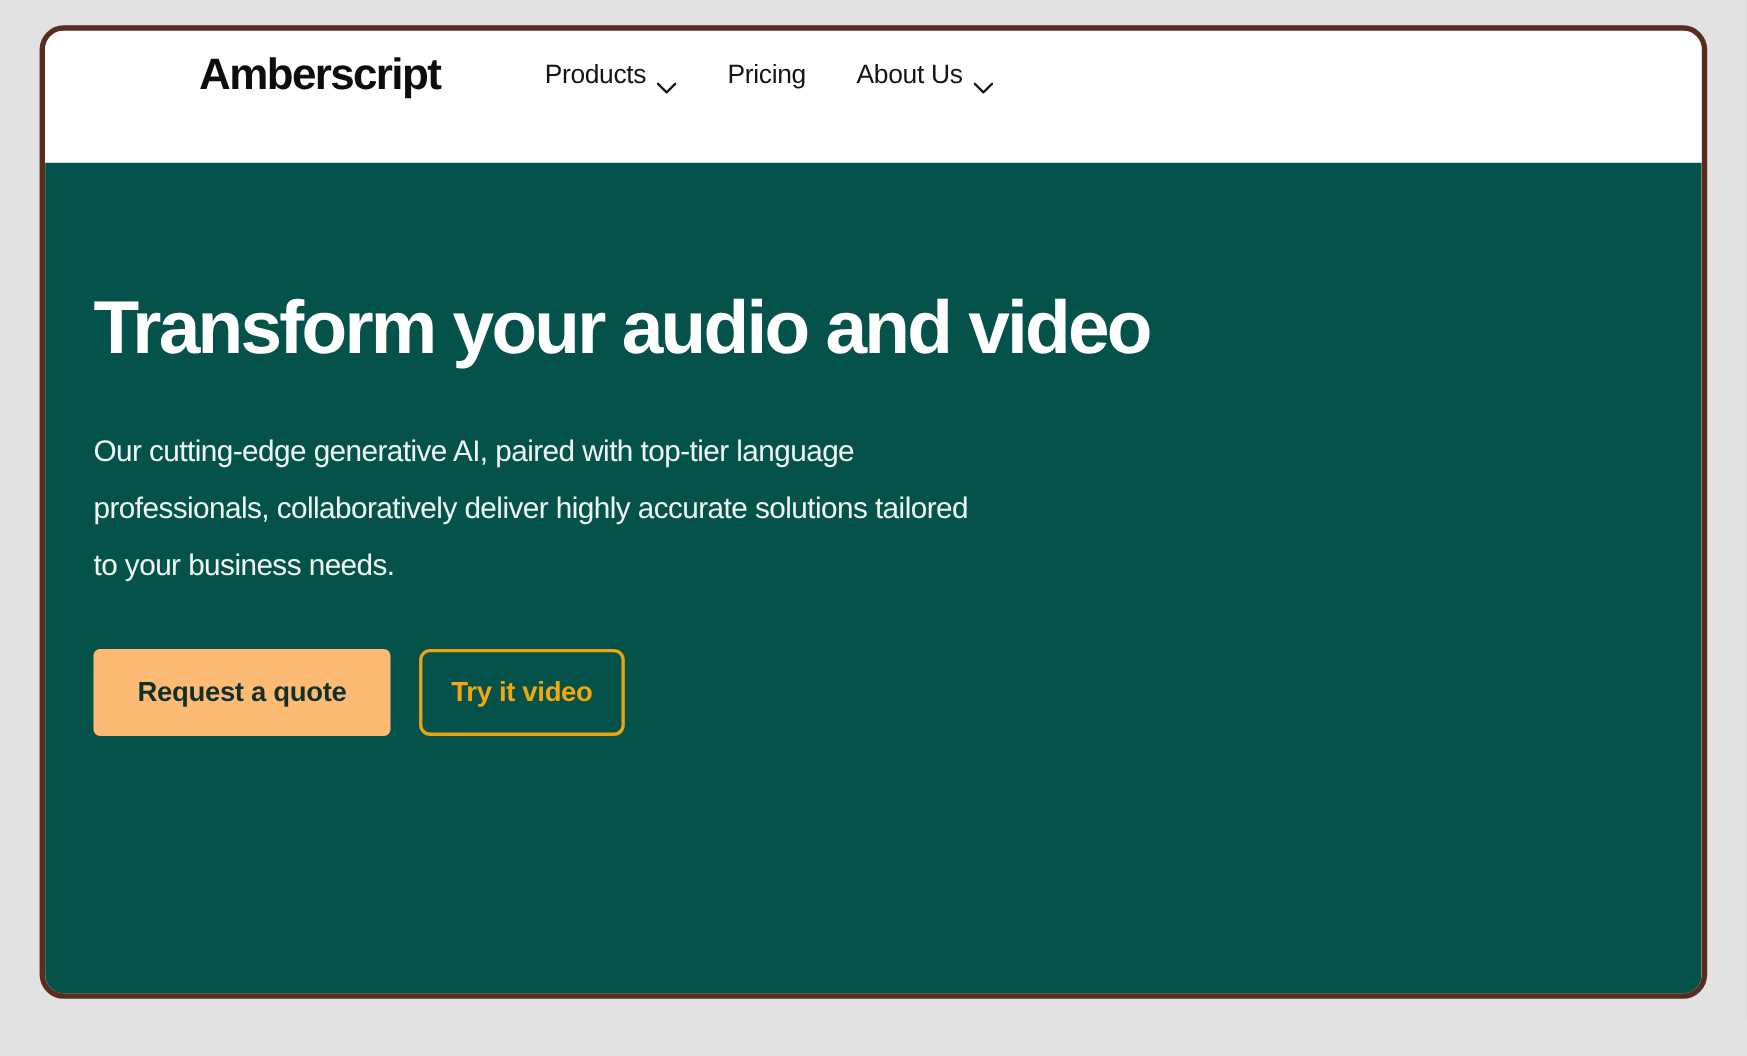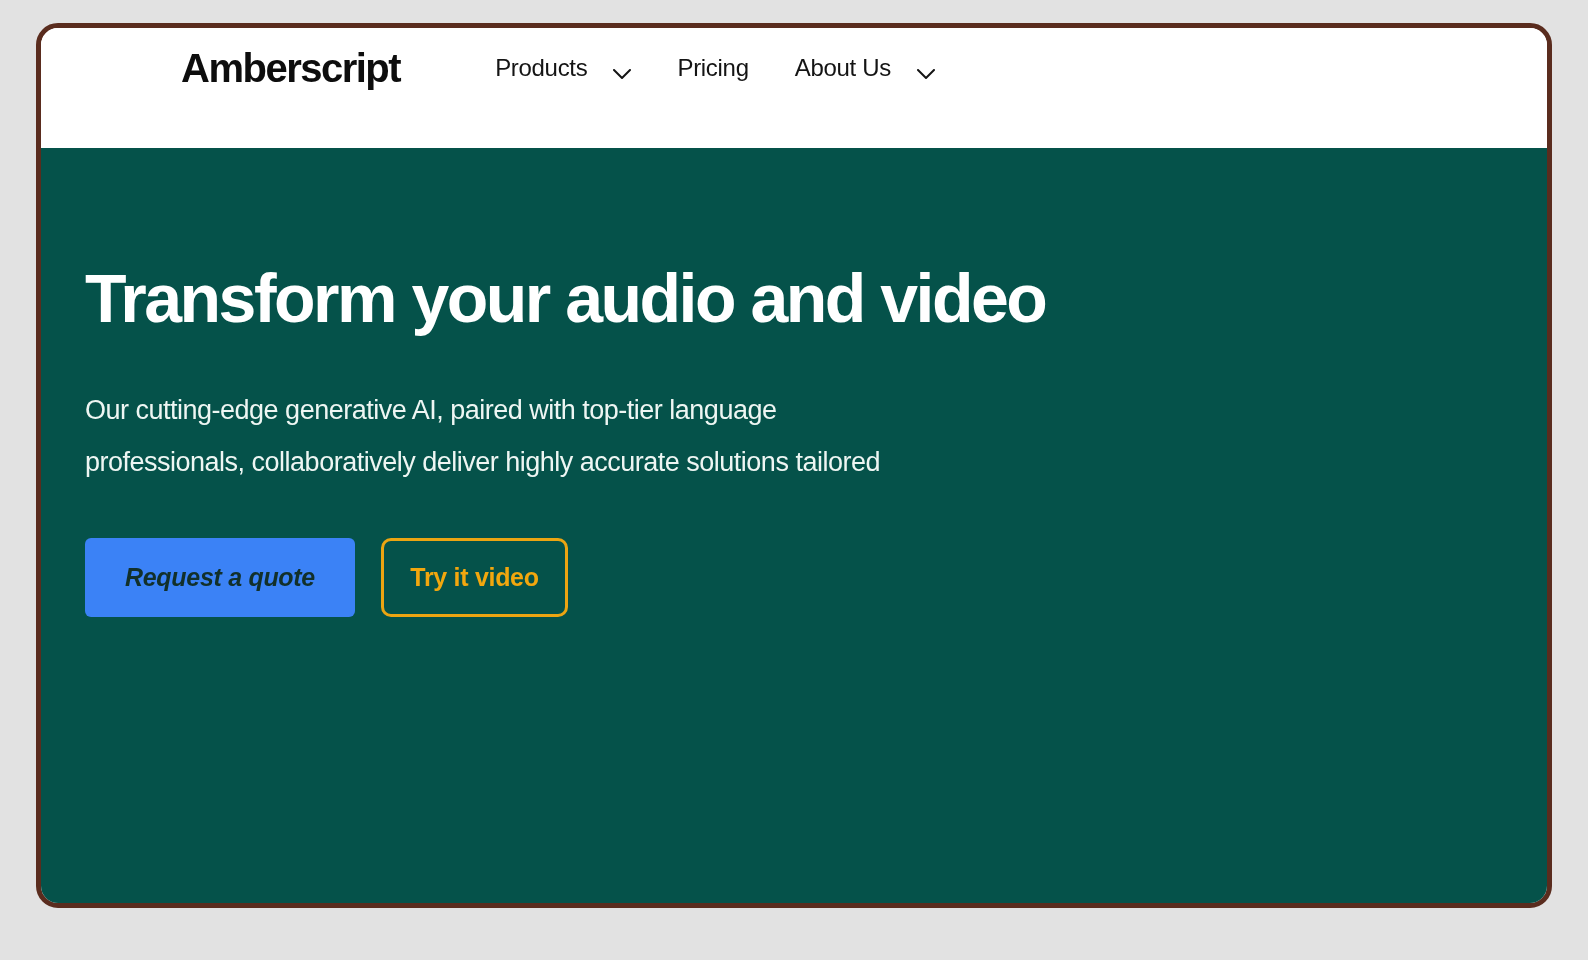--- a/index.html
+++ b/index.html
@@ -35,21 +35,22 @@
     white-space: nowrap;
   }
   .main-nav {
     display: flex;
     align-items: center;
     margin-left: 95px;
     gap: 46px;
   }
   .nav-item {
     display: flex;
-    gap: 26px;
+    align-items: center;
+    gap: 10px;
     font-size: 24px;
     font-weight: 500;
     letter-spacing: -0.3px;
     color: #141414;
     cursor: pointer;
     white-space: nowrap;
   }
   .chevron {
     width: 18px; height: 11px;
     display: inline-block;
@@ -88,25 +89,24 @@
     font-size: 25px;
     font-weight: 700;
     letter-spacing: -0.3px;
     cursor: pointer;
     display: inline-flex;
     align-items: center;
     justify-content: center;
   }
   .btn-primary {
     width: 270px;
-    background: #3b82f6;
+    background: #fdba74;
     color: #12302a;
     border: none;
     border-radius: 6px;
-    font-style: italic;
   }
   .btn-secondary {
     width: 187px;
     background: transparent;
     color: #f2a70e;
     border: 3px solid #eca512;
     border-radius: 10px;
   }
 </style>
 </head>
@@ -144,20 +144,21 @@
   </header>
 
   <section class="hero">
     <h1 class="hero-heading">
       <span>Transform your audio and video</span><br>
     </h1>
 
     <div class="hero-paragraph">
       <div>Our cutting-edge generative AI, paired with top-tier language</div>
       <div>professionals, collaboratively deliver highly accurate solutions tailored</div>
+      <div>to your business needs.</div>
     </div>
 
     <div class="cta-row">
       <button class="btn btn-primary">Request a quote</button>
       <button class="btn btn-secondary">Try it video</button>
     </div>
   </section>
 
 </div>
 

